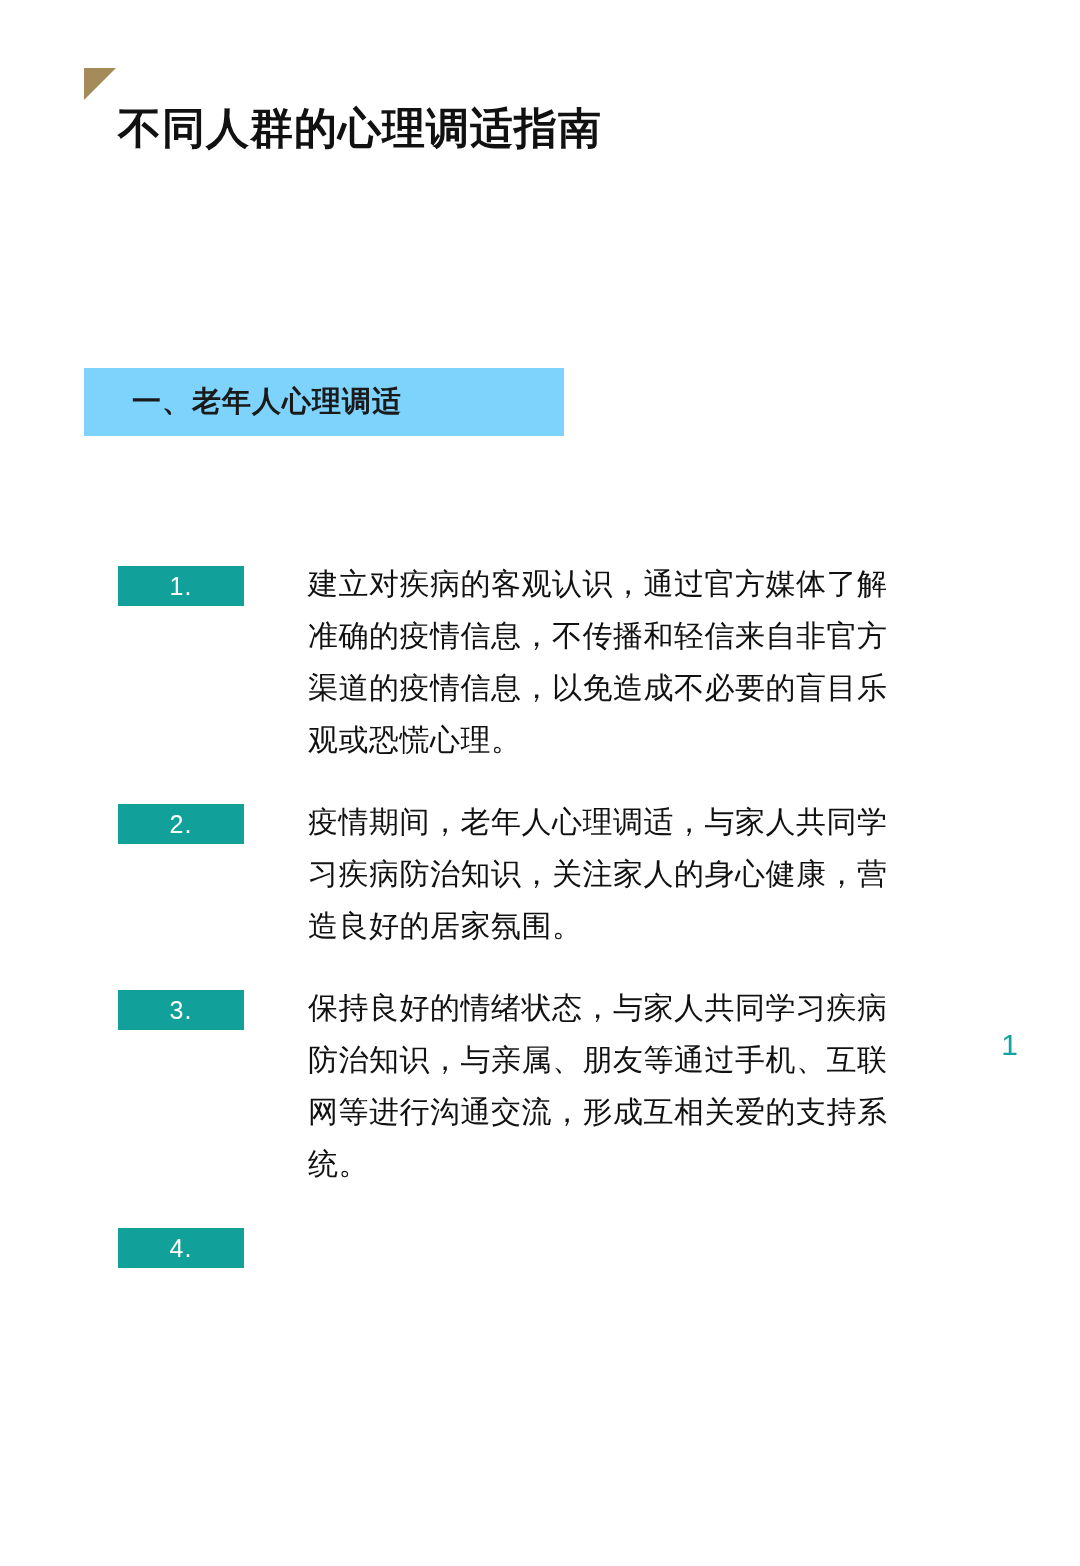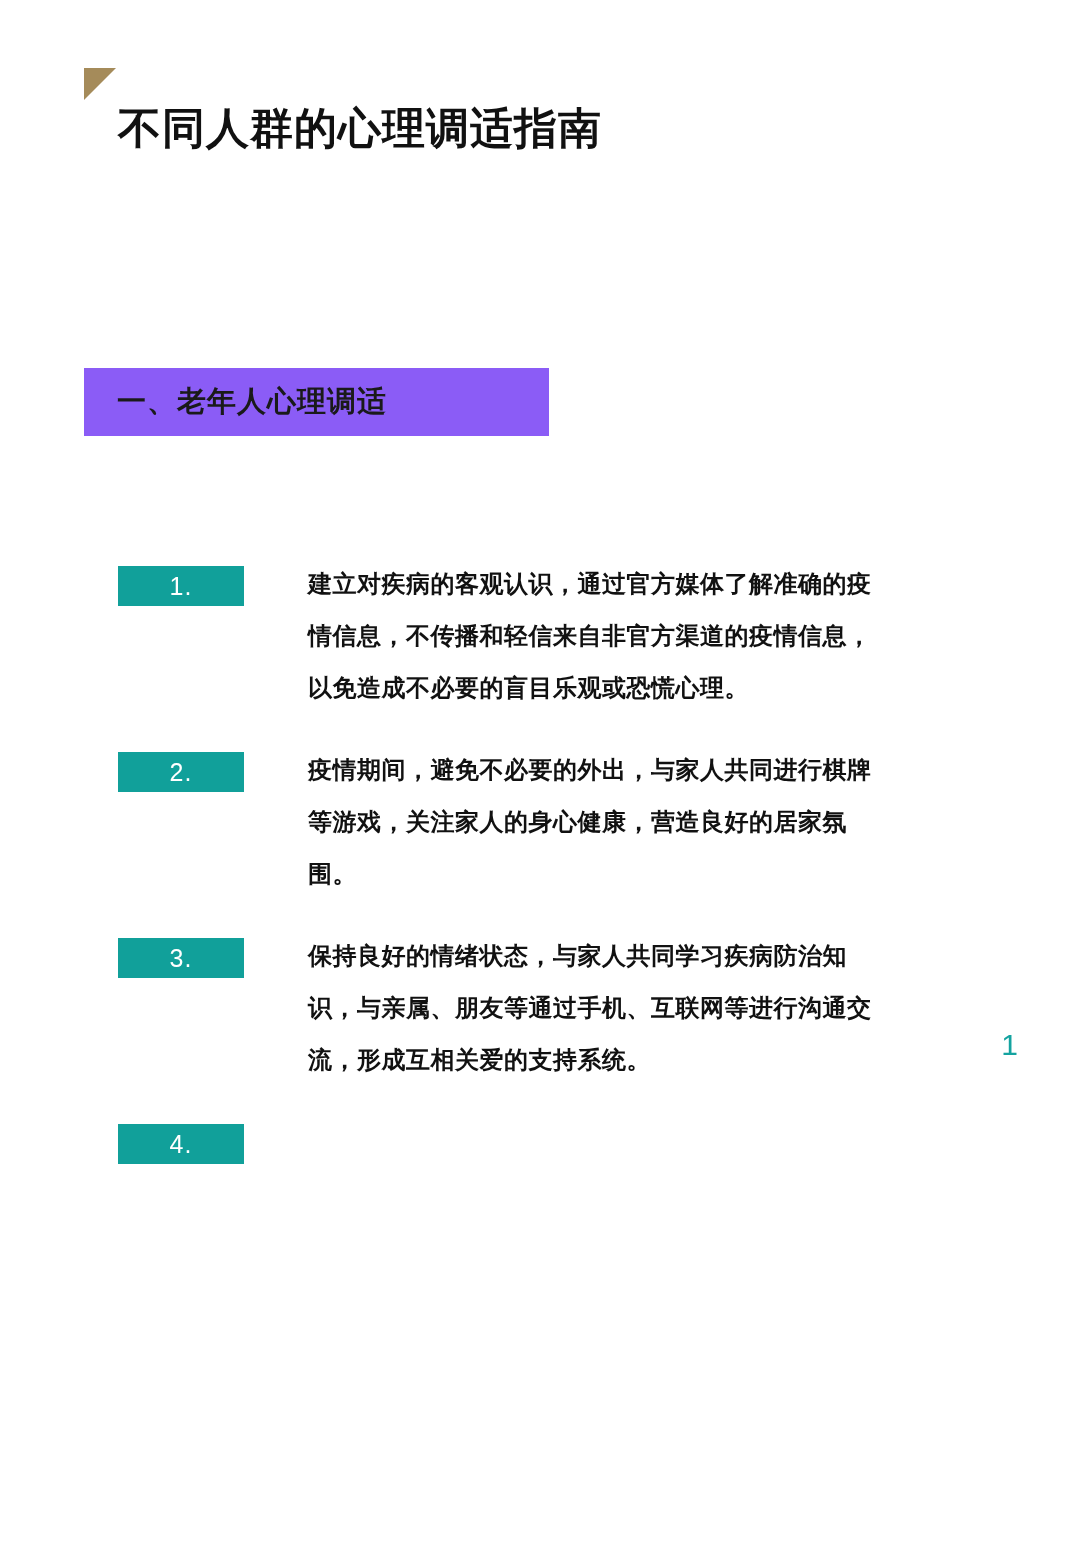--- a/index.html
+++ b/index.html
@@ -37,23 +37,24 @@
     left: 84px;
     width: 465px;
     height: 68px;
   }
   .section-banner {
     position: absolute;
     top: 0;
     left: 0;
     width: 465px;
     height: 68px;
-    background: #8b5cf6;
+    background: #7dd3fc;
     display: flex;
     align-items: center;
+    padding-left: 15px;
   }
   .section-banner-text {
     font-size: 29px;
     font-weight: bold;
     color: #1a1a1a;
     padding-left: 33px;
     letter-spacing: 1px;
   }
   .banner-fold {
     position: absolute;
@@ -85,24 +86,24 @@
     font-size: 25px;
     display: flex;
     align-items: center;
     justify-content: center;
     flex: 0 0 auto;
     letter-spacing: 1px;
   }
   .item-text {
     margin-left: 64px;
     width: 582px;
-    font-size: 24px;
+    font-size: 30px;
     line-height: 52px;
     color: #111111;
-    font-weight: 700;
+    font-weight: 400;
     letter-spacing: 0.5px;
     margin-top: -8px;
   }
   .page-number {
     position: absolute;
     right: 62px;
     bottom: 52px;
     font-size: 30px;
     color: #14a3a0;
   }
@@ -123,21 +124,21 @@
 
   <div class="items">
 
     <div class="item">
       <div class="num-badge">1.</div>
       <div class="item-text">建立对疾病的客观认识，通过官方媒体了解准确的疫情信息，不传播和轻信来自非官方渠道的疫情信息，以免造成不必要的盲目乐观或恐慌心理。</div>
     </div>
 
     <div class="item">
       <div class="num-badge">2.</div>
-      <div class="item-text">疫情期间，避免不必要的外出，与家人共同进行棋牌等游戏，关注家人的身心健康，营造良好的居家氛围。</div>
+      <div class="item-text">疫情期间，老年人心理调适，与家人共同学习疾病防治知识，关注家人的身心健康，营造良好的居家氛围。</div>
     </div>
 
     <div class="item">
       <div class="num-badge">3.</div>
       <div class="item-text">保持良好的情绪状态，与家人共同学习疾病防治知识，与亲属、朋友等通过手机、互联网等进行沟通交流，形成互相关爱的支持系统。</div>
     </div>
 
     <div class="item">
       <div class="num-badge">4.</div>
     </div>

